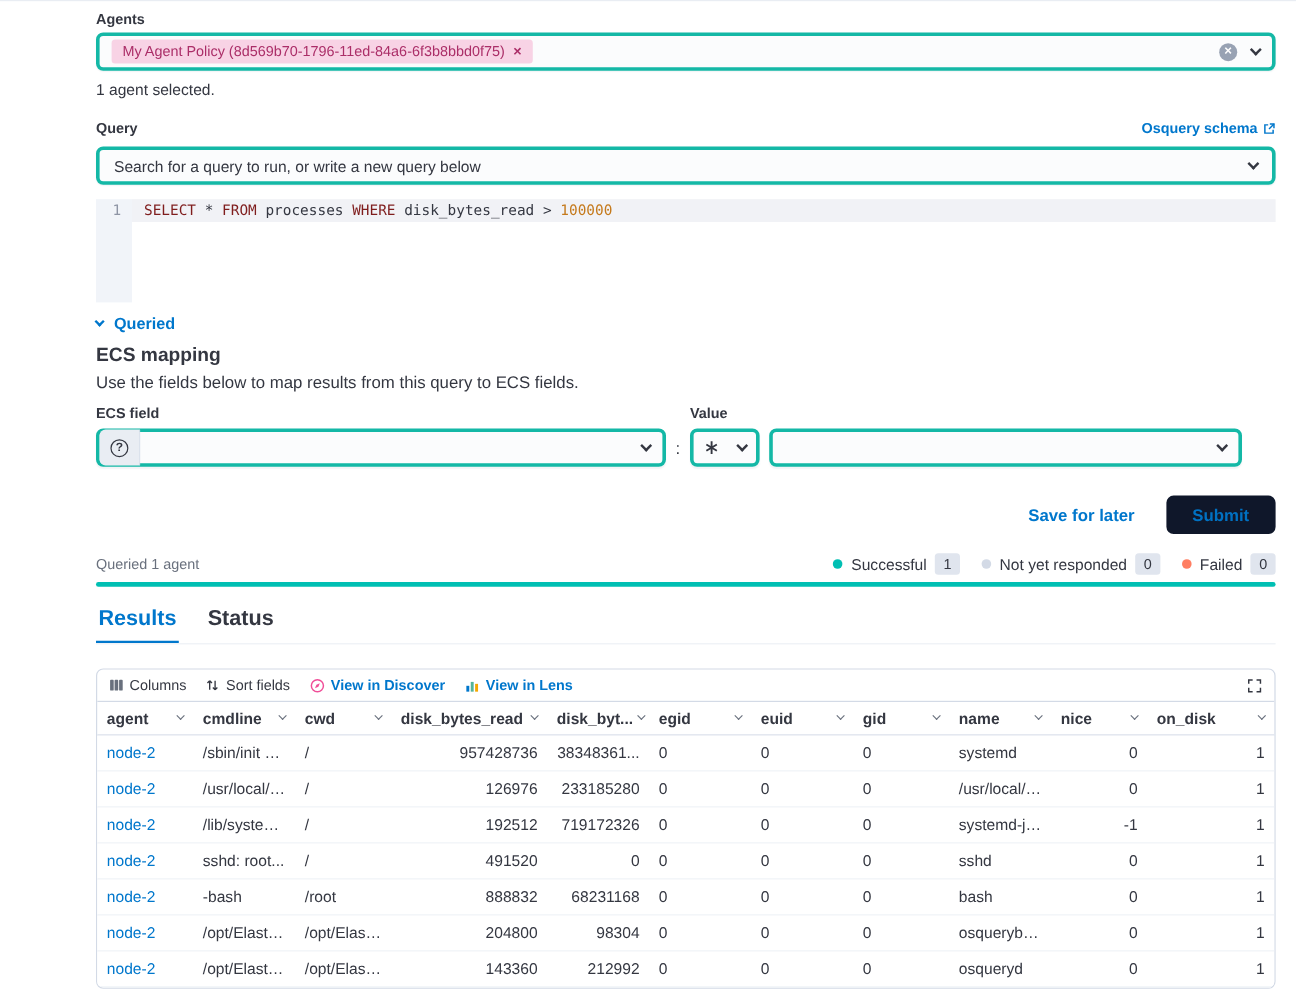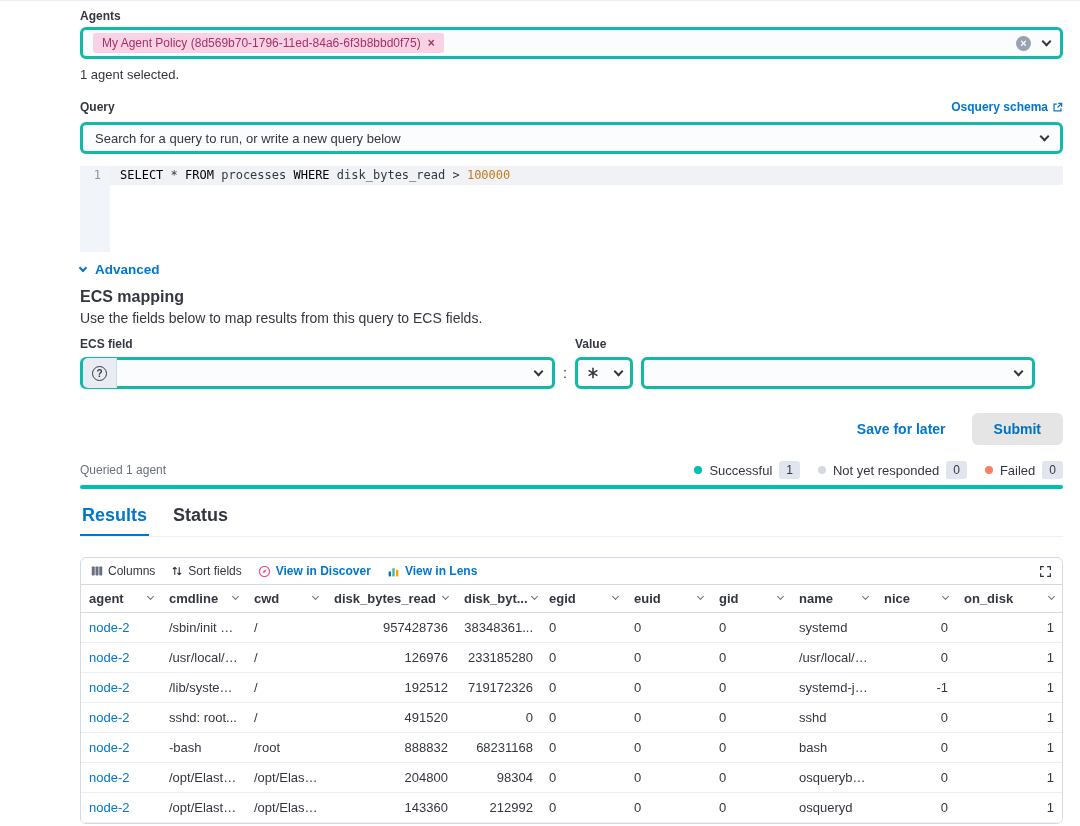--- a/index.html
+++ b/index.html
@@ -30,21 +30,21 @@
   .ext-link { display:inline-flex; align-items:center; gap:4px; }
 
   .select { margin-top:8px; padding:0 12px; justify-content:space-between; font-size:13px; color:#343741; }
 
   .editor { margin-top:12px; display:flex; height:86px; font-family:"DejaVu Sans Mono", monospace;
             font-size:12px; }
   .gutter { width:30px; background:#F1F4F9; text-align:right; padding:0 9px 0 0; color:#8E95A5;
             line-height:19px; flex-shrink:0; }
   .code-area { flex:1; }
   .code-line { background:#F1F2F6; height:19px; line-height:19px; padding-left:10px; white-space:pre; }
-  .kw { color:#000000; }
+  .kw { color:#7f1d1d; }
   .num { color:#C57A1C; }
 
   .advanced { margin-top:10px; display:flex; align-items:center; gap:9px; color:#0077CC;
               font-size:13.5px; font-weight:600; cursor:pointer; }
   .advanced .chev { border-color:#0077CC; width:6px; height:6px; }
 
   .ecs-title { font-size:16px; font-weight:700; margin-top:10px; line-height:19px; }
   .ecs-desc { font-size:14px; margin-top:4px; line-height:17px; }
   .ecs-labels { display:flex; margin-top:10px; }
   .w1 { width:495px; }
@@ -54,21 +54,21 @@
              border-right:1px solid #D3DAE6; border-radius:5px 0 0 5px; margin-right:8px; }
   .qmark { width:15px; height:15px; border:1.4px solid #343741; border-radius:50%; font-size:10px;
            font-weight:700; display:flex; align-items:center; justify-content:center; }
   .flex { flex:1; }
   .colon { font-size:14px; }
   .small-select { width:58px; padding:0 8px; justify-content:space-between; }
   .value-combo { flex:1; margin-right:28px; padding:0 10px; justify-content:flex-end; }
 
   .actions { display:flex; justify-content:flex-end; align-items:center; gap:26px; margin-top:24px; }
   .actions .link { font-size:14px; font-weight:600; }
-  .submit { background:#e5e5e5; color:#0071C2; border:none; border-radius:6px; height:32px;
+  .submit { background:#0f172a; color:#0071C2; border:none; border-radius:6px; height:32px;
             padding:0 22px; font-size:14px; font-weight:600; font-family:inherit; cursor:pointer; }
 
   .queried-row { display:flex; justify-content:space-between; align-items:center; margin-top:16px; }
   .subdued { color:#69707D; font-size:12px; }
   .legend { display:flex; align-items:center; gap:18px; font-size:13px; }
   .legend-item { display:flex; align-items:center; gap:7px; }
   .dot { width:8px; height:8px; border-radius:50%; display:inline-block; }
   .count { background:#E0E5EE; border-radius:3px; padding:0 7px; font-size:12px; line-height:18px;
            font-weight:500; color:#343741; }
   .progress { height:4px; border-radius:2px; margin-top:6px; }
@@ -133,21 +133,21 @@
     <div class="gutter">
       <span>1</span>
     </div>
     <div class="code-area">
       <div class="code-line"><span class="kw">SELECT</span> <span>*</span> <span class="kw">FROM</span> <span>processes</span> <span class="kw">WHERE</span> <span>disk_bytes_read</span> <span>&gt;</span> <span class="num">100000</span></div>
     </div>
   </div>
 
   <div class="advanced">
     <span class="chev"></span>
-    <span>Advanced</span>
+    <span>Queried</span>
   </div>
 
   <div class="ecs-title">ECS mapping</div>
   <div class="ecs-desc">Use the fields below to map results from this query to ECS fields.</div>
 
   <div class="ecs-labels">
     <span class="form-label w1">ECS field</span>
     <span class="form-label">Value</span>
   </div>
   <div class="ecs-row">

